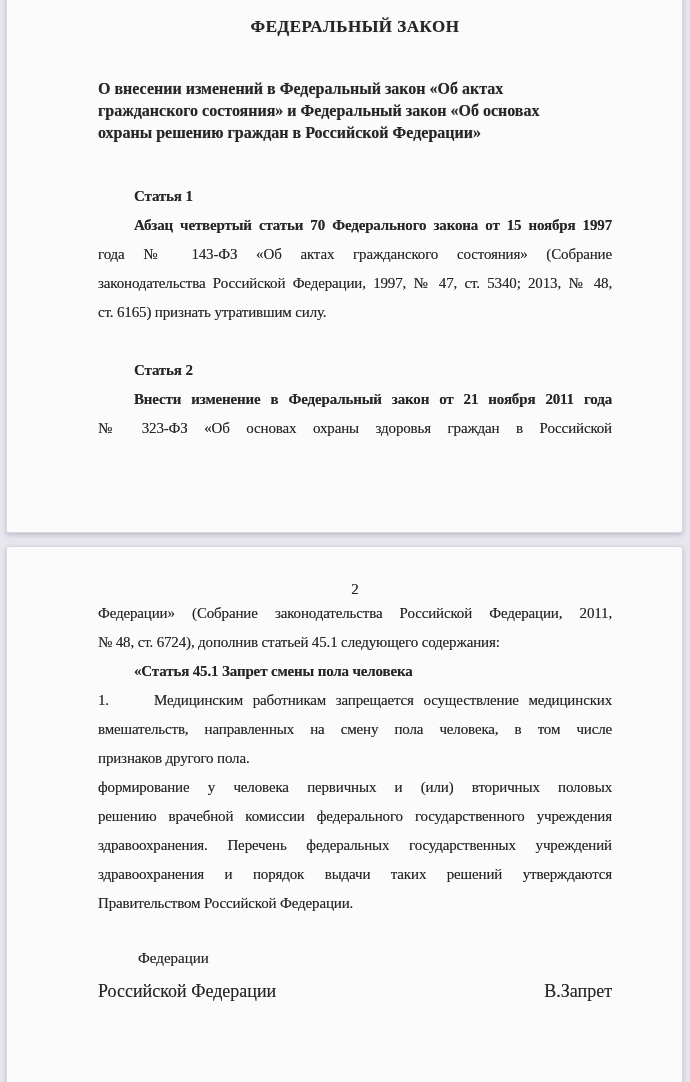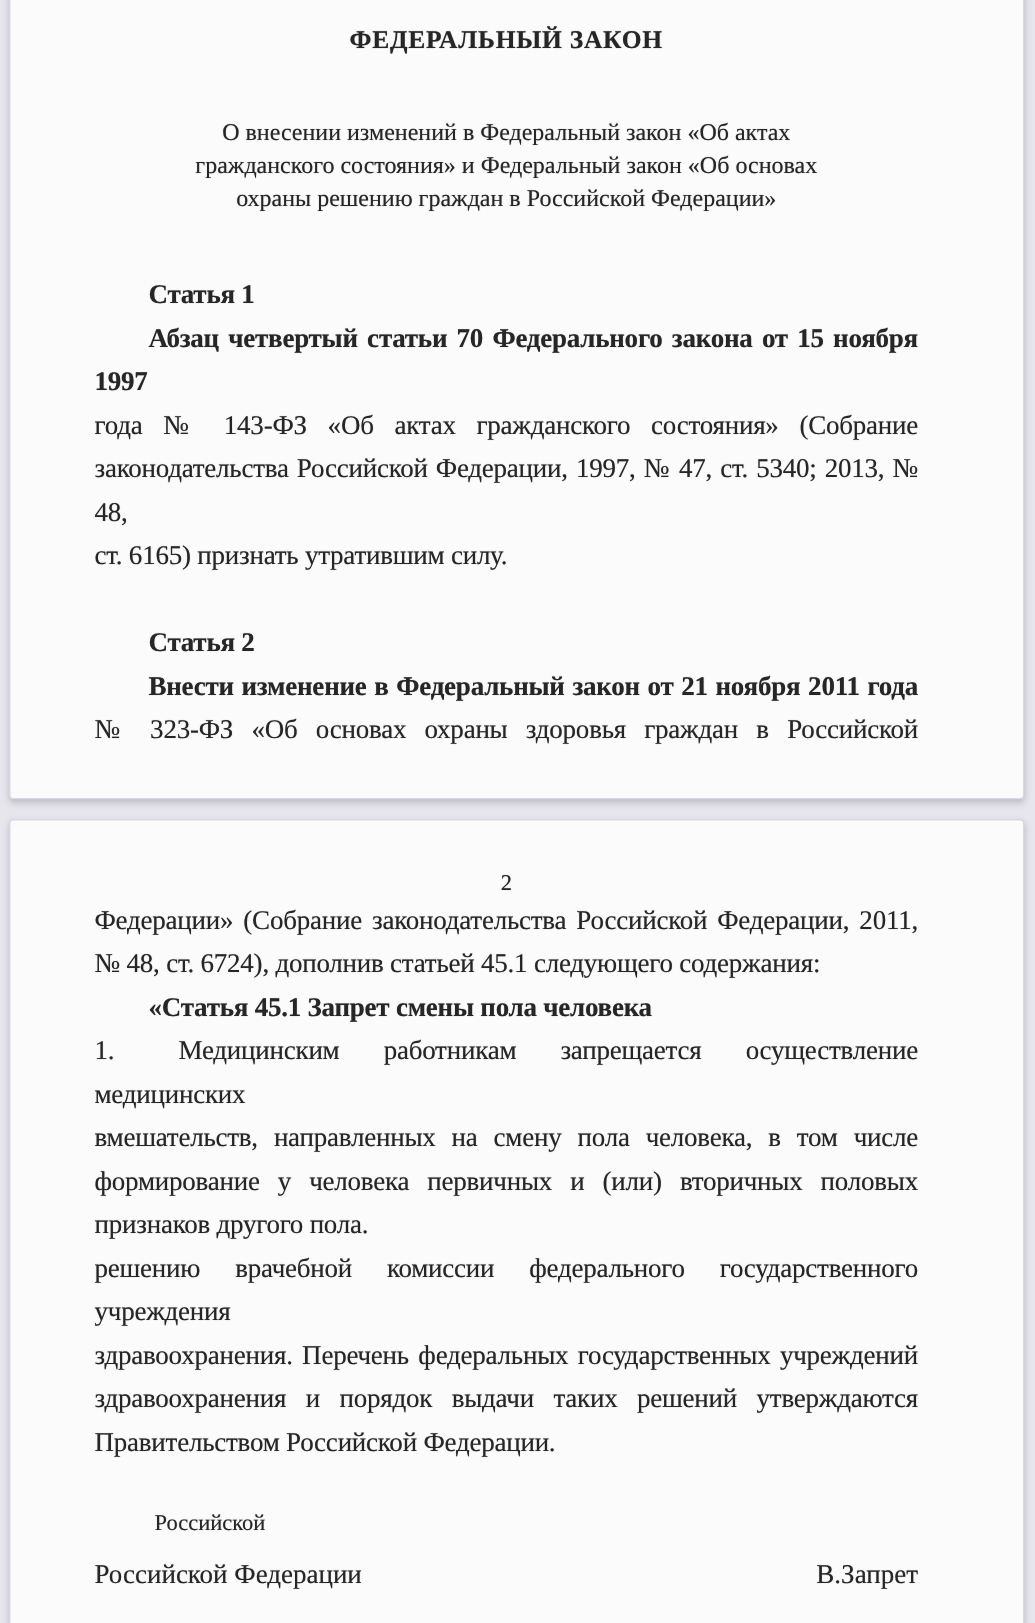--- a/index.html
+++ b/index.html
@@ -26,44 +26,43 @@
     height: 543px;
     border-top: none;
     border-radius: 0 0 3px 3px;
   }
   .page-2 {
     top: 546px;
     height: 600px;
     border-radius: 3px 3px 0 0;
   }
   .inner {
-    padding-left: 56px;
+    padding-left: 91px;
     padding-right: 70px;
   }
   .law-title {
     margin-top: 26px;
     text-align: center;
     font-weight: bold;
     font-size: 17px;
     line-height: 22px;
     letter-spacing: 0.5px;
     text-shadow: 0 0 0.7px rgba(40,40,40,0.55);
   }
   .subtitle {
     margin-top: 40px;
-    text-align: center;
-    font-weight: normal;
+    font-weight: bold;
     font-size: 16px;
     line-height: 22px;
     text-shadow: 0 0 0.7px rgba(40,40,40,0.5);
   }
   .content-1 { margin-top: 38px; }
   .content-2 { }
   .line {
-    font-size: 18px;
+    font-size: 15px;
     line-height: 29px;
     letter-spacing: -0.15px;
     text-align: justify;
     text-align-last: justify;
     text-shadow: 0 0 0.6px rgba(40,40,40,0.5);
     white-space: normal;
   }
   .line.last { text-align-last: left; }
   .line.heading { font-weight: bold; text-align-last: left; }
   .line.gap-before { margin-top: 29px; }
@@ -121,29 +120,29 @@
 
   <section class="page page-2">
     <div class="inner">
       <div class="page-number">2</div>
       <div class="content-2">
           <div class="line">Федерации» (Собрание законодательства Российской Федерации, 2011,</div>
           <div class="line last">№ 48, ст. 6724), дополнив статьей 45.1 следующего содержания:</div>
           <div class="line heading">«Статья 45.1 Запрет смены пола человека</div>
           <div class="line"><span class="num">1.</span><span>Медицинским работникам запрещается осуществление медицинских</span></div>
           <div class="line">вмешательств, направленных на смену пола человека, в том числе</div>
+          <div class="line last">признаков другого пола.</div>
           <div class="line">формирование у человека первичных и (или) вторичных половых</div>
-          <div class="line last">признаков другого пола.</div>
           <div class="line">решению врачебной комиссии федерального государственного учреждения</div>
           <div class="line">здравоохранения. Перечень федеральных государственных учреждений</div>
           <div class="line">здравоохранения и порядок выдачи таких решений утверждаются</div>
           <div class="line last">Правительством Российской Федерации.</div>
         </div>
       <div class="signature">
-        <div class="sig-line1">Российской</div>
+        <div class="sig-line1">Федерации</div>
         <div class="sig-row">
           <span>Российской Федерации</span>
           <span>В.Запрет</span>
         </div>
       </div>
     </div>
   </section>
 
 </div>
 

